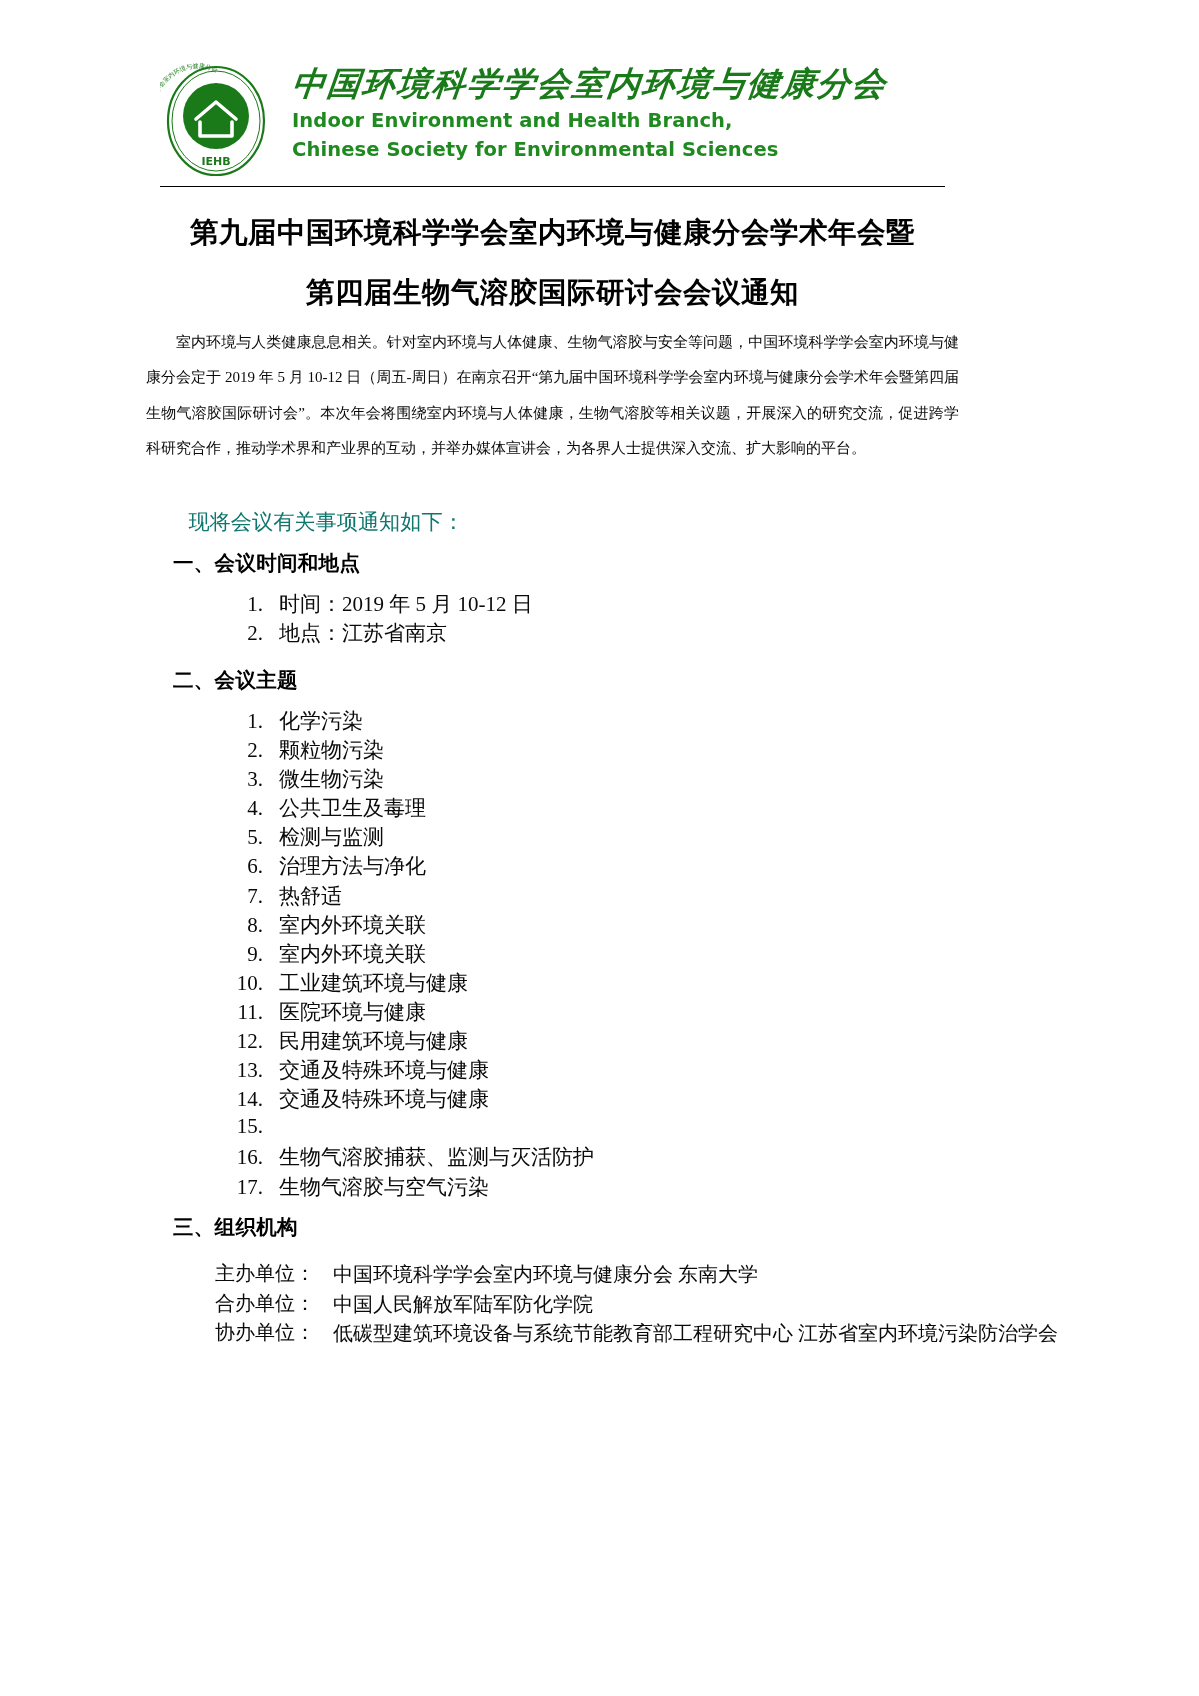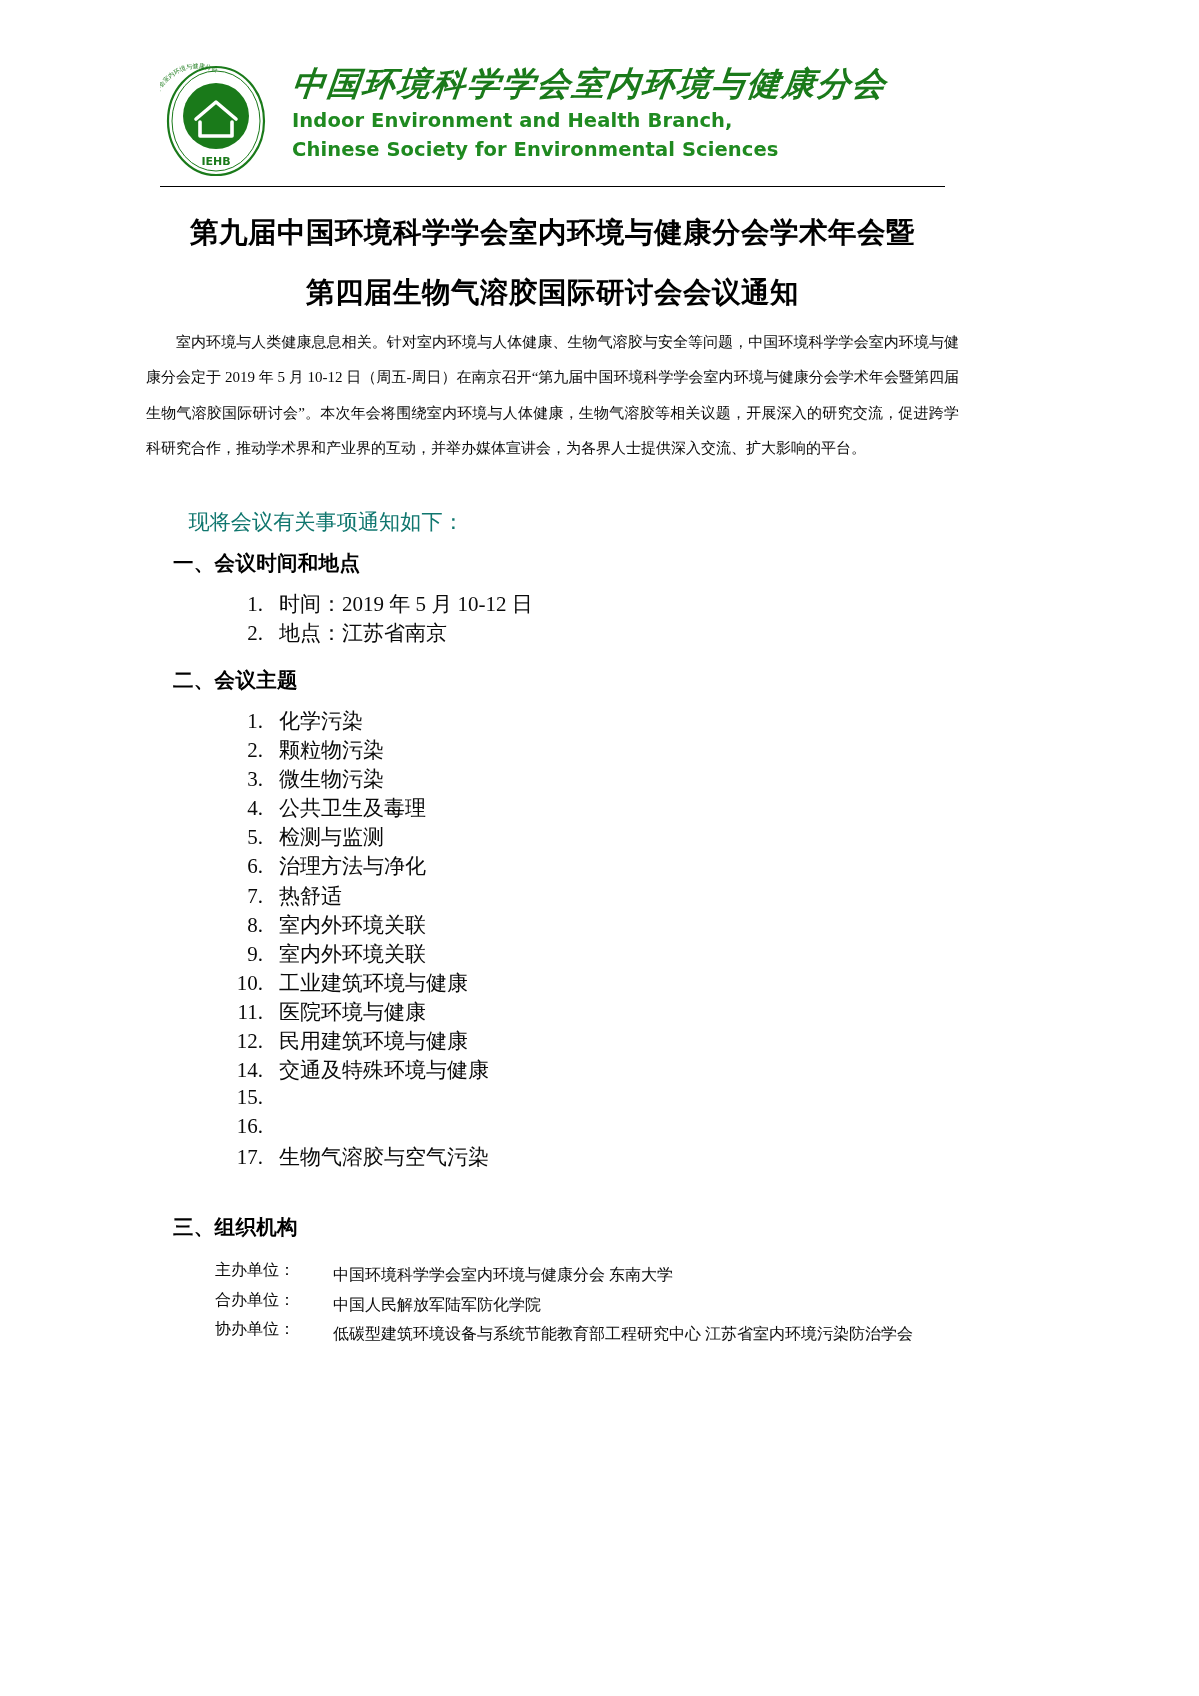--- a/index.html
+++ b/index.html
@@ -153,21 +153,21 @@
 
   .list-time { top: 590px; }
   .list-topics { top: 707px; }
   .list-topics .row { height: 29.1px; }
 
   
   .orgs {
     position: absolute;
     left: 215px;
     top: 1260px;
-    font-size: 16px;
+    font-size: 20px;
     color: #0a0a0a;
   }
   .org-block { display: flex; align-items: flex-start; }
   .org-label {
     flex: 0 0 118px;
     width: 118px;
     white-space: nowrap;
   }
   .org-values { display: block; }
   .org-values .v { height: 29.5px; line-height: 29.5px; white-space: nowrap; }
@@ -268,28 +268,33 @@
     </div>
     <div class="row">
       <span class="num">11.</span>
       <span class="txt">医院环境与健康</span>
     </div>
     <div class="row">
       <span class="num">12.</span>
       <span class="txt">民用建筑环境与健康</span>
     </div>
     <div class="row">
+      <span class="num">13.</span>
+      <span class="txt">交通及特殊环境与健康</span>
+    </div>
+    <div class="row">
       <span class="num">14.</span>
       <span class="txt">交通及特殊环境与健康</span>
     </div>
     <div class="row">
       <span class="num">15.</span>
     </div>
     <div class="row">
       <span class="num">16.</span>
+      <span class="txt">生物气溶胶捕获、监测与灭活防护</span>
     </div>
     <div class="row">
       <span class="num">17.</span>
       <span class="txt">生物气溶胶与空气污染</span>
     </div>
   </div>
 
   <div class="section-head sec3">三、组织机构</div>
   <div class="orgs">
 

